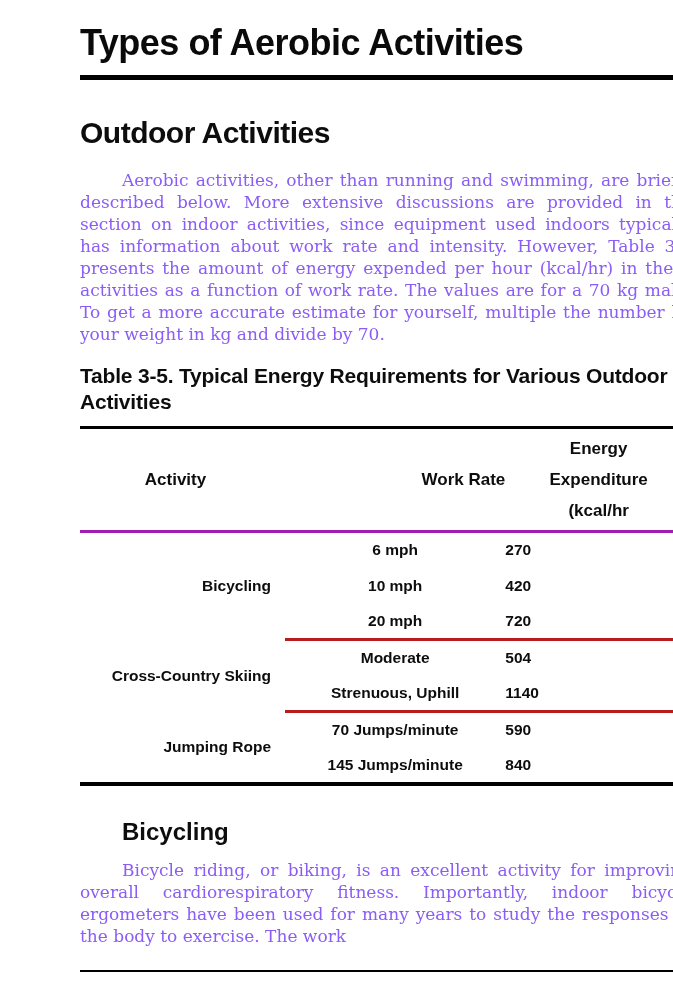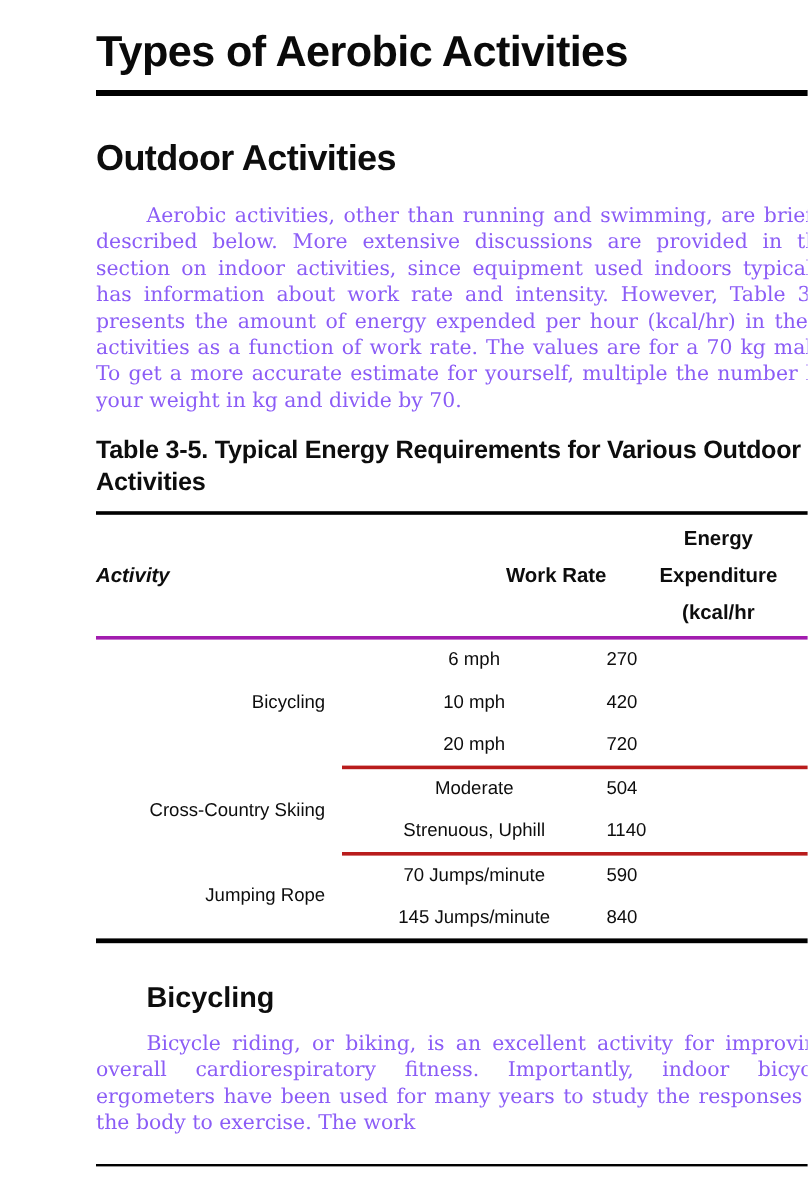--- a/index.html
+++ b/index.html
@@ -64,32 +64,32 @@
   col.c1 { width: 33.5%; }
   col.c2 { width: 36%; }
   col.c3 { width: 30.5%; }
   thead th {
     height: 104px;
     vertical-align: middle;
     font-size: 17px;
     font-weight: bold;
     border-bottom: 3px solid #a21caf;
   }
-  th.h-act { text-align: left; padding-right: 14px; font-style: italic; }
+  th.h-act { text-align: center; padding-right: 14px; }
   th.h-wr  { text-align: right; }
   th.h-en  { text-align: center; }
   .h-en-wrap {
     width: 114px; margin: 0 auto;
     line-height: 31px; text-align: center;
   }
   tbody td {
     height: 36px;
     vertical-align: middle;
     font-size: 15.5px;
-    font-weight: normal;
+    font-weight: bold;
   }
   td.act { text-align: right; padding-right: 14px; }
   td.wr  { text-align: center; }
   td.val { }
   tr.group-end td { border-bottom: 3px solid #b91c1c; }
   
   .sub-heading {
     margin-top: 32px;
     margin-left: 42px;
     font-weight: bold;

